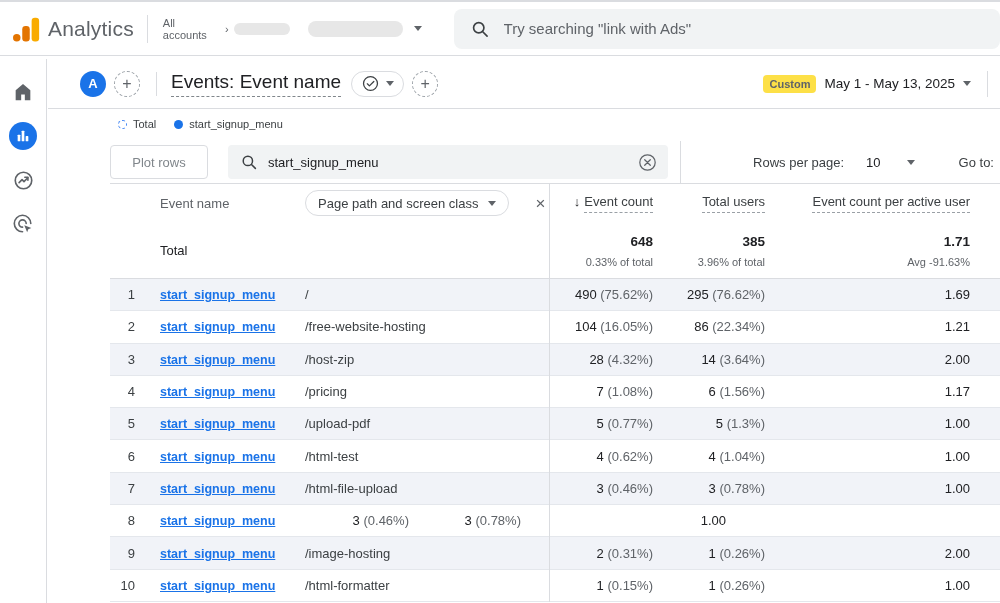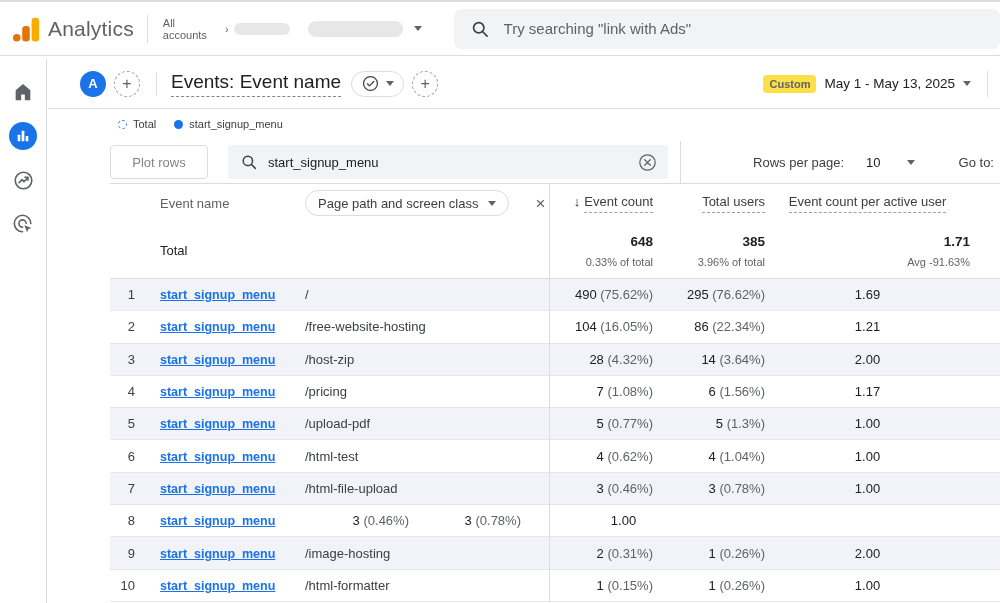--- a/index.html
+++ b/index.html
@@ -79,21 +79,21 @@
 
   .thead { height:38px; display:flex; align-items:center; font-size:13px; }
   .h-num { width:50px; flex:none; }
   .h-event { width:145px; flex:none; color:#5f6368; }
   .h-dim { flex:1; display:flex; align-items:center; gap:26px; }
   .dim-pill { height:26px; border:1px solid #dadce0; border-radius:13px; display:flex;
     align-items:center; gap:10px; padding:0 12px; color:#3c4043; font-size:13px; }
   .dim-close { font-size:17px; color:#5f6368; cursor:pointer; line-height:1; }
   .m-count { width:104px; flex:none; text-align:right; }
   .m-users { width:112px; flex:none; text-align:right; }
-  .m-per { width:205px; flex:none; text-align:center; }
+  .m-per { width:205px; flex:none; text-align:right; }
   .row-pad { width:30px; flex:none; }
   .h-metric { display:inline-block; border-bottom:1px dashed #9aa0a6; padding-bottom:3px;
     color:#3c4043; }
   .sort-arrow { color:#202124; margin-right:4px; font-size:13px; }
 
   .totals { height:57px; display:flex; border-bottom:1px solid #dadce0; padding-top:12px; }
   .t-label { width:145px; margin-left:50px; flex:none; font-size:13px; color:#202124; padding-top:9px; }
   .t-fill { flex:1; }
   .t-cell { display:flex; flex-direction:column; align-items:flex-end; gap:7px; }
   .t-val { font-size:13.5px; font-weight:700; color:#202124; }

